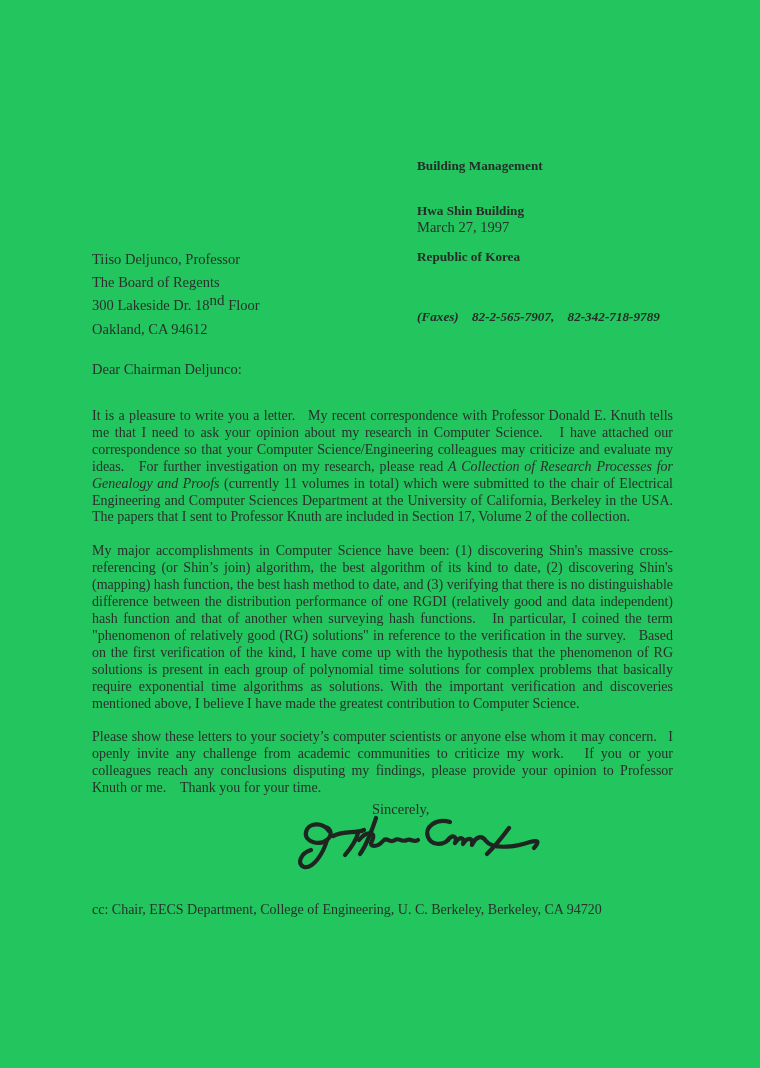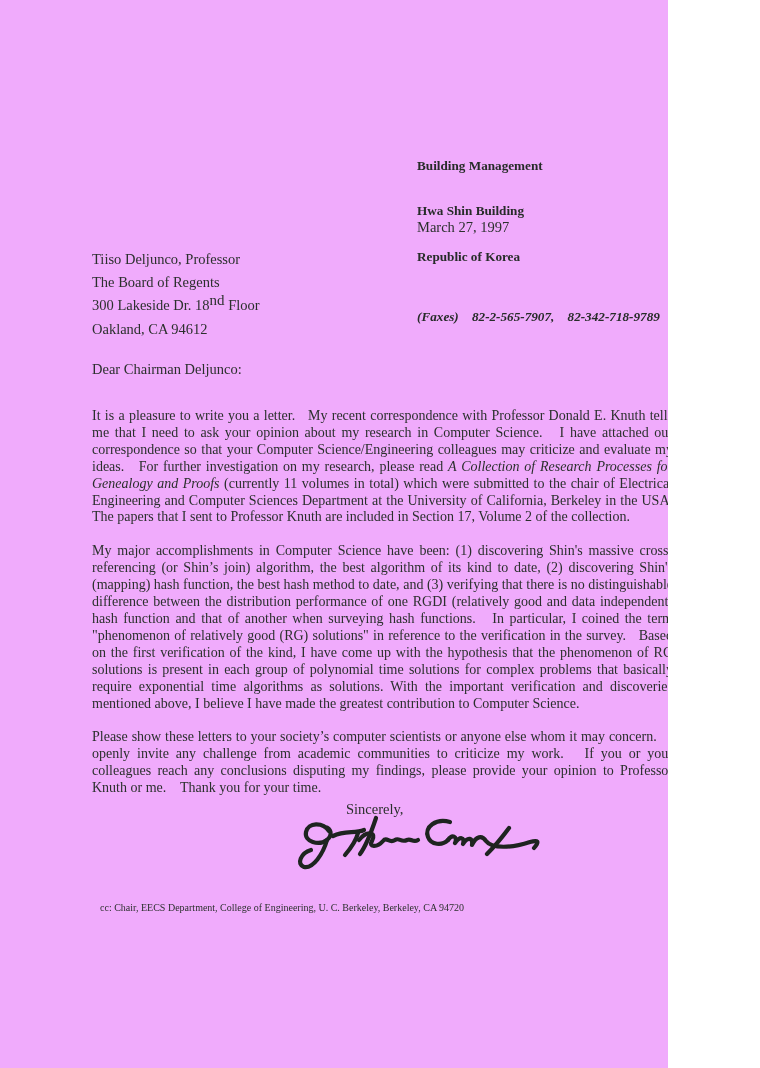--- a/index.html
+++ b/index.html
@@ -2,23 +2,23 @@
 <html><head>
 <meta charset="utf-8">
 <style>
   html, body {
     margin: 0;
     padding: 0;
     background: #ffffff;
   }
   .page {
     position: relative;
-    width: 668px;
+    width: 760px;
     height: 1068px;
-    background: #f0abfc;
+    background: #22c55e;
     font-family: "Liberation Serif", "DejaVu Serif", serif;
     color: #2b302d;
     overflow: hidden;
   }
   .abs { position: absolute; }
 
   .sender-block {
     left: 417px;
     top: 128px;
     font-size: 13.2px;
@@ -67,39 +67,39 @@
     line-height: 16.9px;
     text-align: justify;
   }
   .letter-body p {
     margin: 8px 0 17px 0;
     white-space: pre-wrap;
   }
   .letter-body em { font-style: italic; }
 
   .valediction {
-    left: 346px;
+    left: 372px;
     top: 801px;
     font-size: 14.5px;
   }
   .signature-wrap {
     left: 296px;
     top: 810px;
     width: 254px;
     height: 64px;
   }
   .signature-name {
     left: 322px;
     top: 868px;
     font-size: 14.2px;
   }
   .cc-line {
-    left: 100px;
+    left: 92px;
     top: 902px;
-    font-size: 10px;
+    font-size: 14px;
   }
 </style>
 </head>
 <body>
 
 <div class="page">
 
   <div class="abs sender-block">
     <div>Building Management</div>
     <div>Hwa Shin Building</div>

